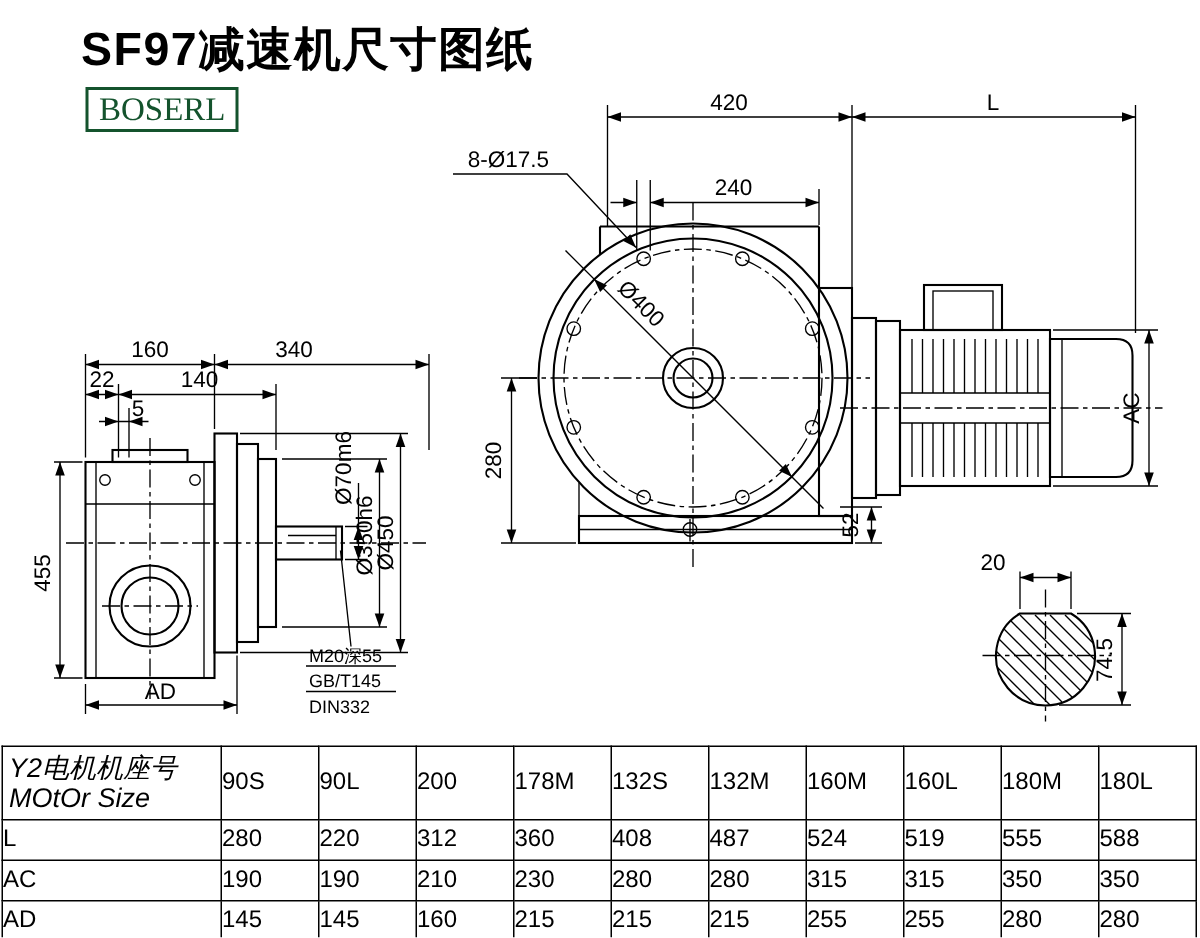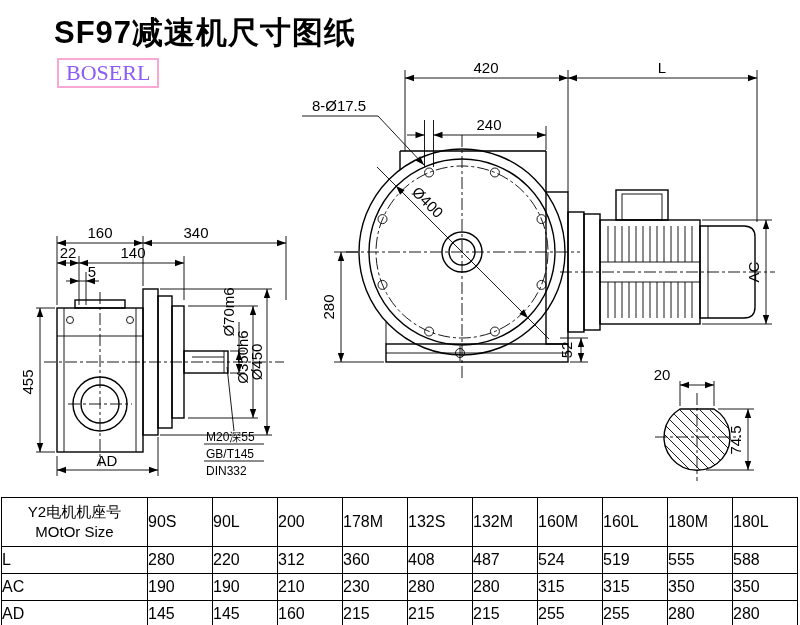--- a/index.html
+++ b/index.html
@@ -1,30 +1,30 @@
 <!DOCTYPE html>
 <html><head>
 <meta charset="utf-8">
 <style>
   html,body{margin:0;padding:0;background:#fff;}
   .page{position:relative;width:800px;height:625px;background:#fff;overflow:hidden;
         font-family:"Liberation Sans",sans-serif;color:#000;}
   .title{position:absolute;left:54px;top:12px;font-size:31px;font-weight:bold;letter-spacing:1px;}
-  .brand{position:absolute;left:57px;top:58px;border:2px solid #f9a8d4;padding:0 7px;height:26px;
-         line-height:26px;font-family:"Liberation Serif",serif;font-size:22px;color:#8b5cf6;}
+  .brand{position:absolute;left:57px;top:58px;border:2px solid #14532d;padding:0 7px;height:26px;
+         line-height:26px;font-family:"Liberation Serif",serif;font-size:22px;color:#14532d;}
   svg{position:absolute;left:0;top:0;}
   svg text{font-family:"Liberation Sans",sans-serif;font-size:15px;fill:#000;}
   svg text.small{font-size:12px;}
   .ln{fill:none;stroke:#000;stroke-width:1.4;}
   .tn{fill:none;stroke:#000;stroke-width:0.9;}
   .cl{fill:none;stroke:#000;stroke-width:0.9;stroke-dasharray:12 3 3 3;}
   table.spec{position:absolute;left:1px;top:497px;width:797px;border-collapse:collapse;
              table-layout:fixed;font-size:16px;}
   table.spec td{border:1.6px solid #000;text-align:left;height:26px;padding:0;}
-  table.spec td.hd{text-align:center;padding:2px 4px;font-size:15px;height:44px;line-height:20px;}
+  table.spec td.hd{text-align:left;padding:2px 4px;font-size:18px;height:44px;line-height:20px;font-style:italic;}
   table.spec col.c0{width:146px;}
 </style>
 </head>
 <body>
 
 <div class="page">
 
   <div class="title">SF97减速机尺寸图纸</div>
   <div class="brand"><span>BOSERL</span></div>
 

